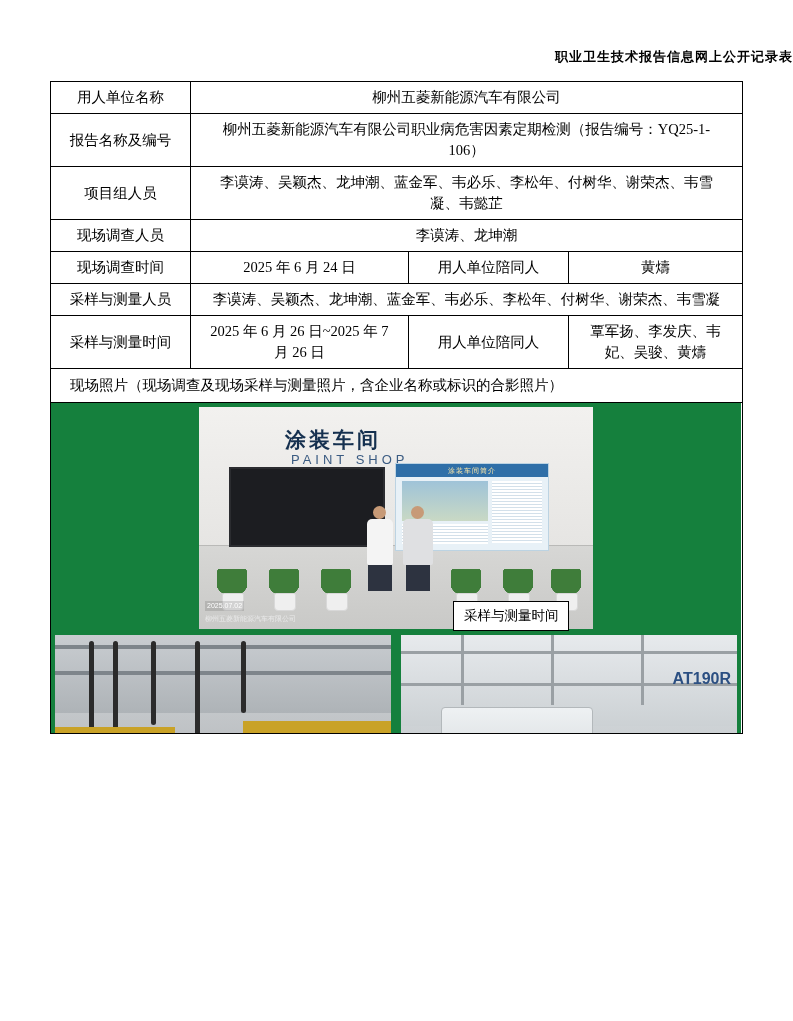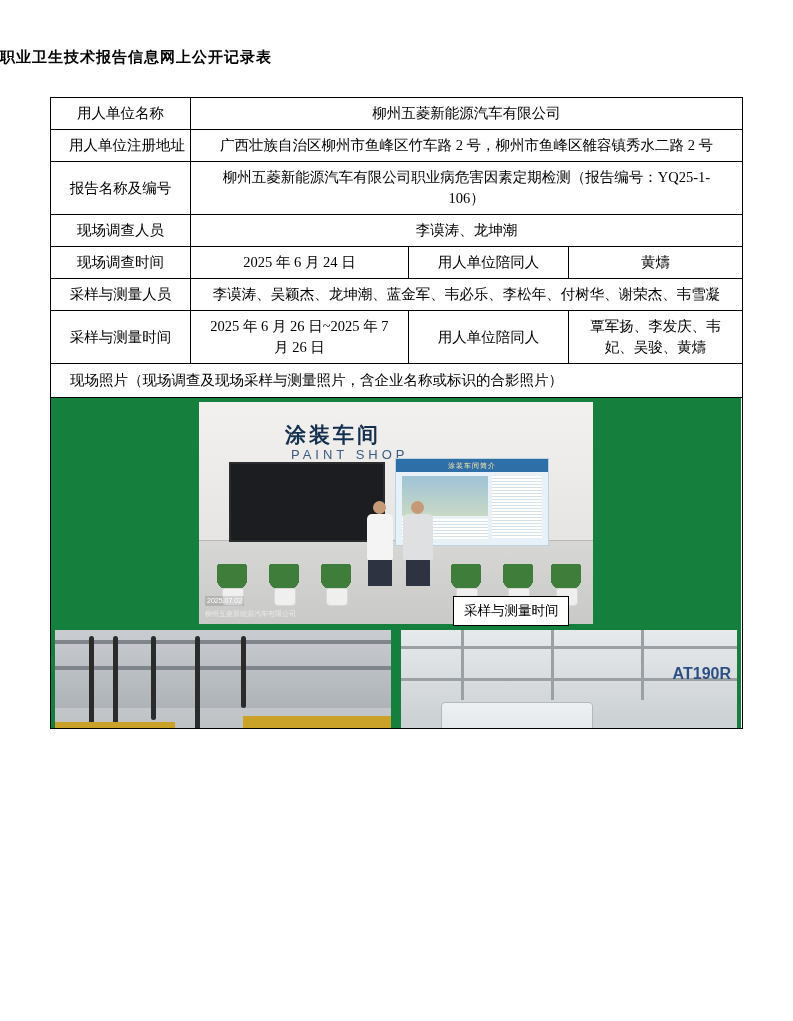--- a/index.html
+++ b/index.html
@@ -15,26 +15,26 @@
     overflow: hidden;
   }
   .page {
     position: relative;
     width: 793px;
     height: 1021px;
     box-sizing: border-box;
     padding: 0;
   }
   .doc-title {
-    text-align: left;
-    font-size: 15px;
+    text-align: right;
+    font-size: 13px;
     font-weight: bold;
     letter-spacing: 1px;
     margin-top: 48px;
-    margin-bottom: 30px;
+    margin-bottom: 15px;
     font-family: "Liberation Sans", "DejaVu Sans", sans-serif;
   }
   table.main {
     border-collapse: collapse;
     width: 692px;
     margin: 0 auto;
     table-layout: fixed;
   }
   table.main td {
     border: 1px solid #000000;
@@ -229,26 +229,26 @@
       <col style="width:218px">
       <col style="width:160px">
       <col style="width:174px">
     </colgroup>
     <tbody>
       <tr>
         <td class="label">用人单位名称</td>
         <td class="val" colspan="3">柳州五菱新能源汽车有限公司</td>
       </tr>
       <tr>
-        <td class="label">用人单位注册地址</td>
-        <td class="val" colspan="3">广西壮族自治区柳州市鱼峰区竹车路 2 号，柳州市鱼峰区雒容镇秀水二路 2 号</td>
-      </tr>
-      <tr>
         <td class="label">报告名称及编号</td>
         <td class="val" colspan="3">柳州五菱新能源汽车有限公司职业病危害因素定期检测（报告编号：YQ25-1-106）</td>
+      </tr>
+      <tr>
+        <td class="label">项目组人员</td>
+        <td class="val" colspan="3">李谟涛、吴颖杰、龙坤潮、蓝金军、韦必乐、李松年、付树华、谢荣杰、韦雪凝、韦懿芷</td>
       </tr>
       <tr>
         <td class="label">现场调查人员</td>
         <td class="val" colspan="3">李谟涛、龙坤潮</td>
       </tr>
       <tr>
         <td class="label">现场调查时间</td>
         <td class="val">2025 年 6 月 24 日</td>
         <td class="val sub-label">用人单位陪同人</td>
         <td class="val">黄燽</td>

